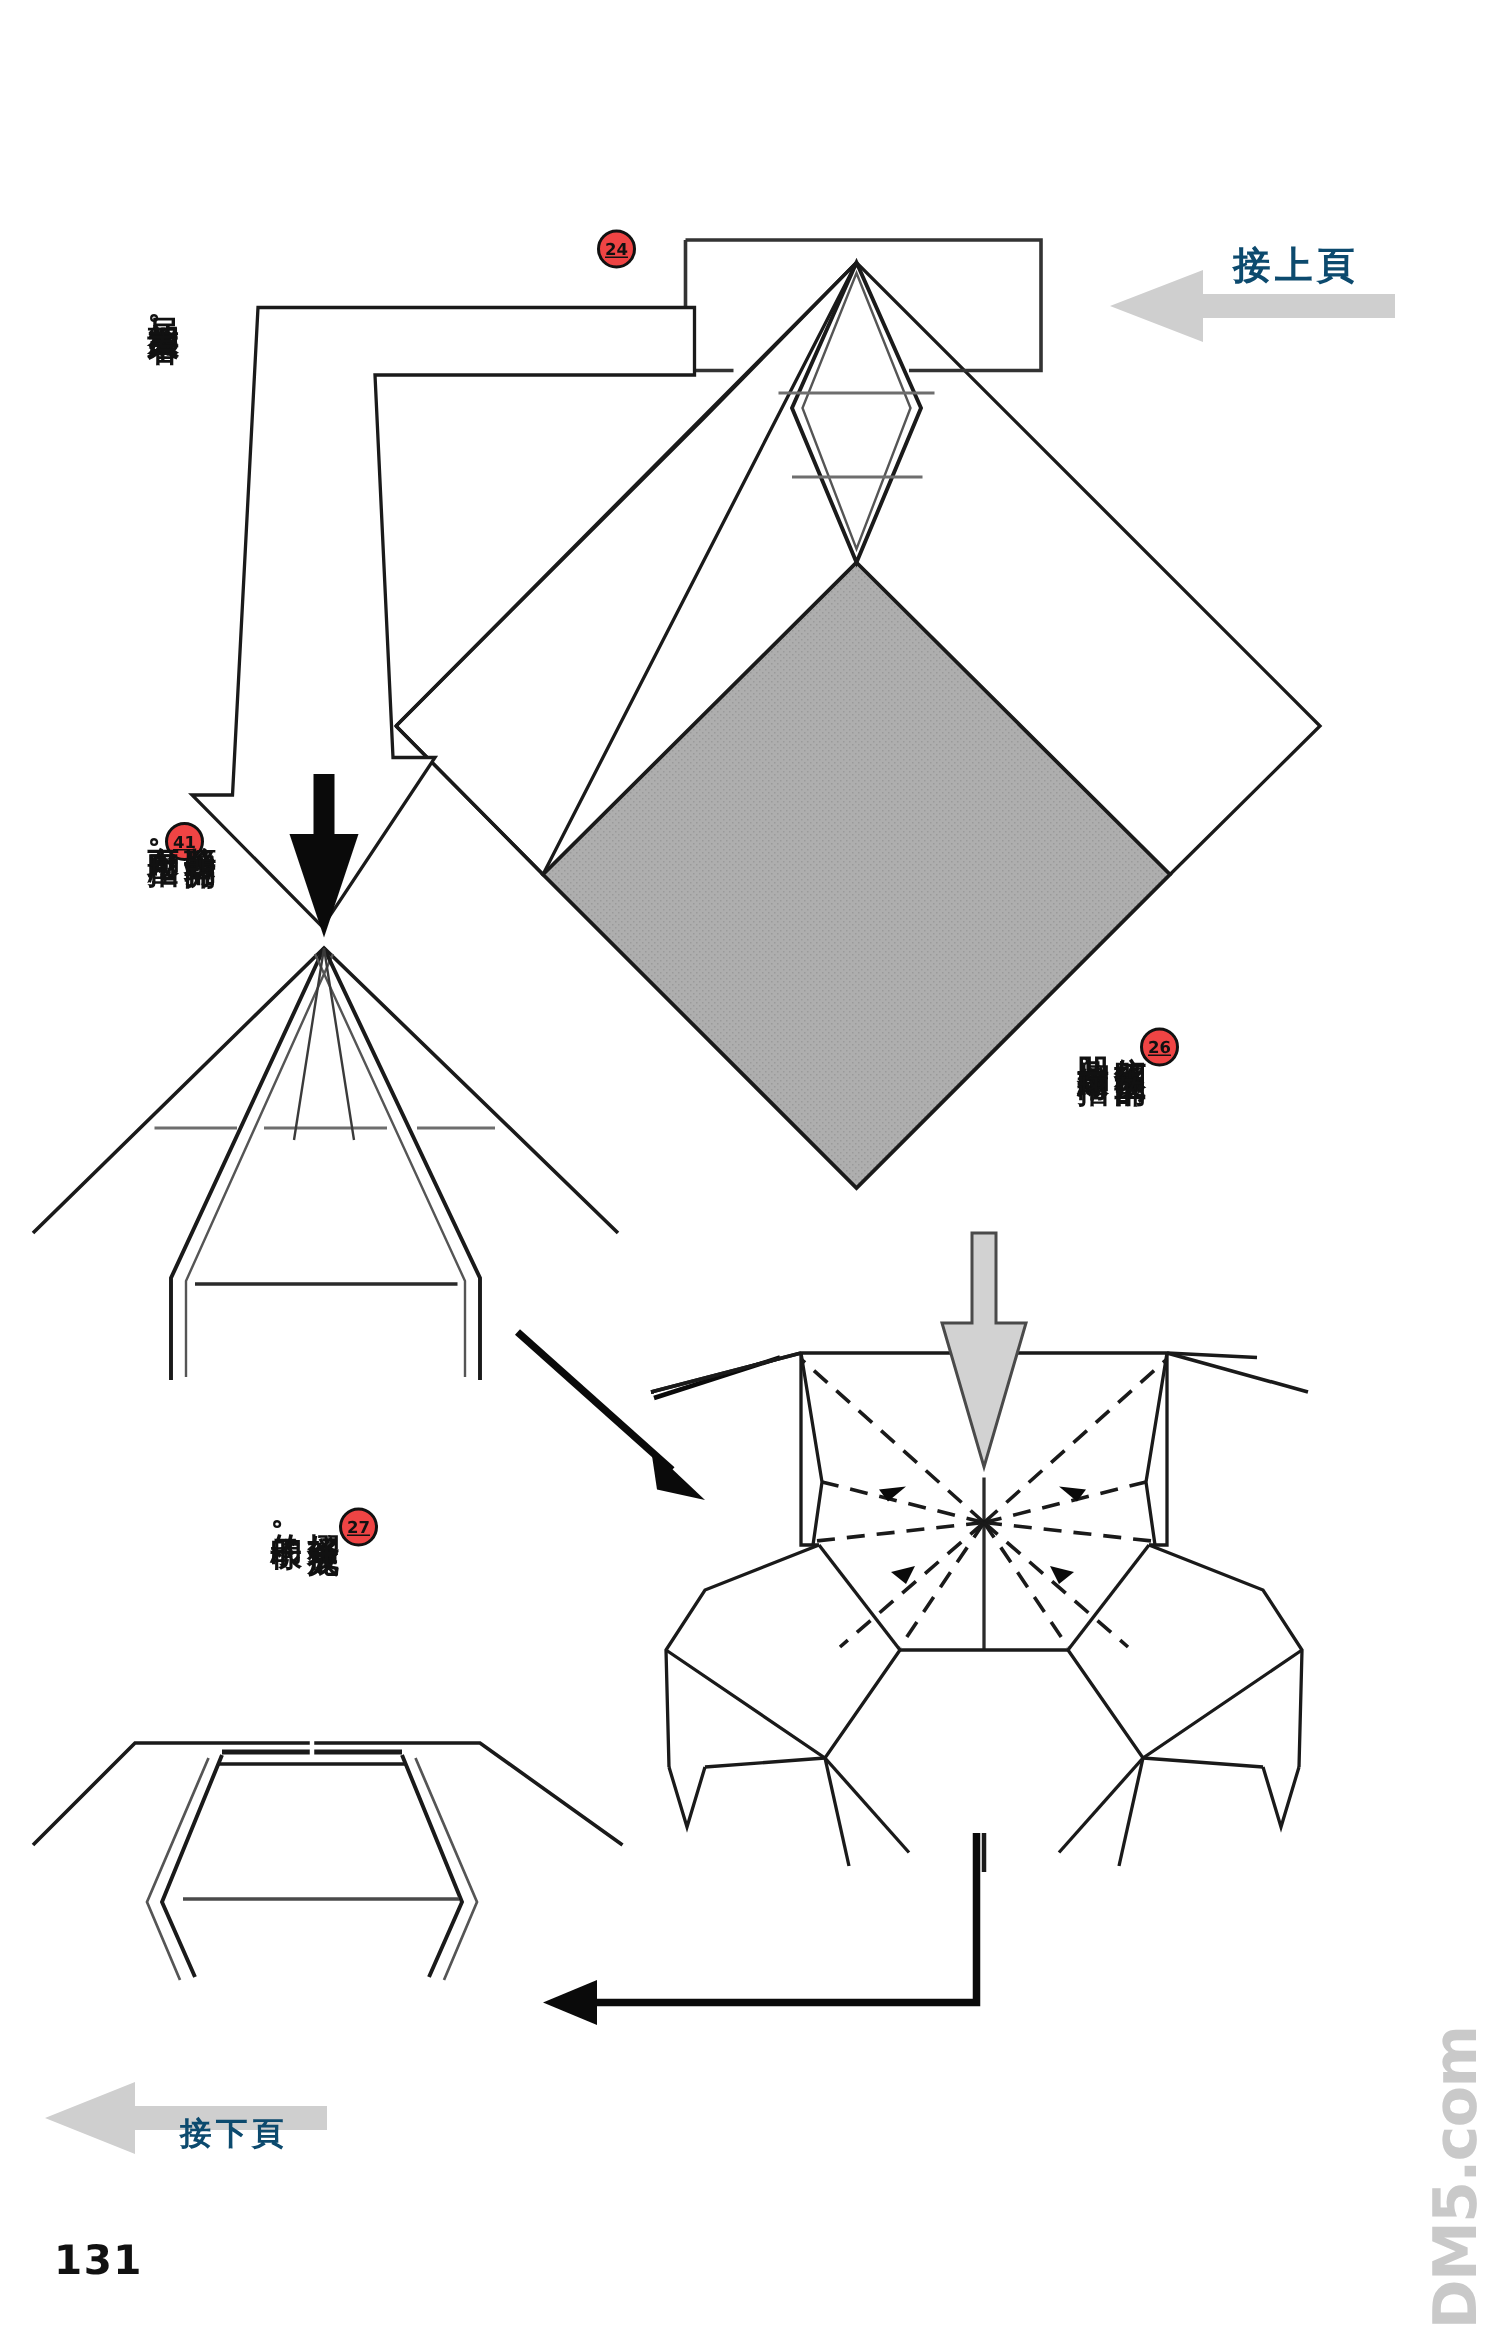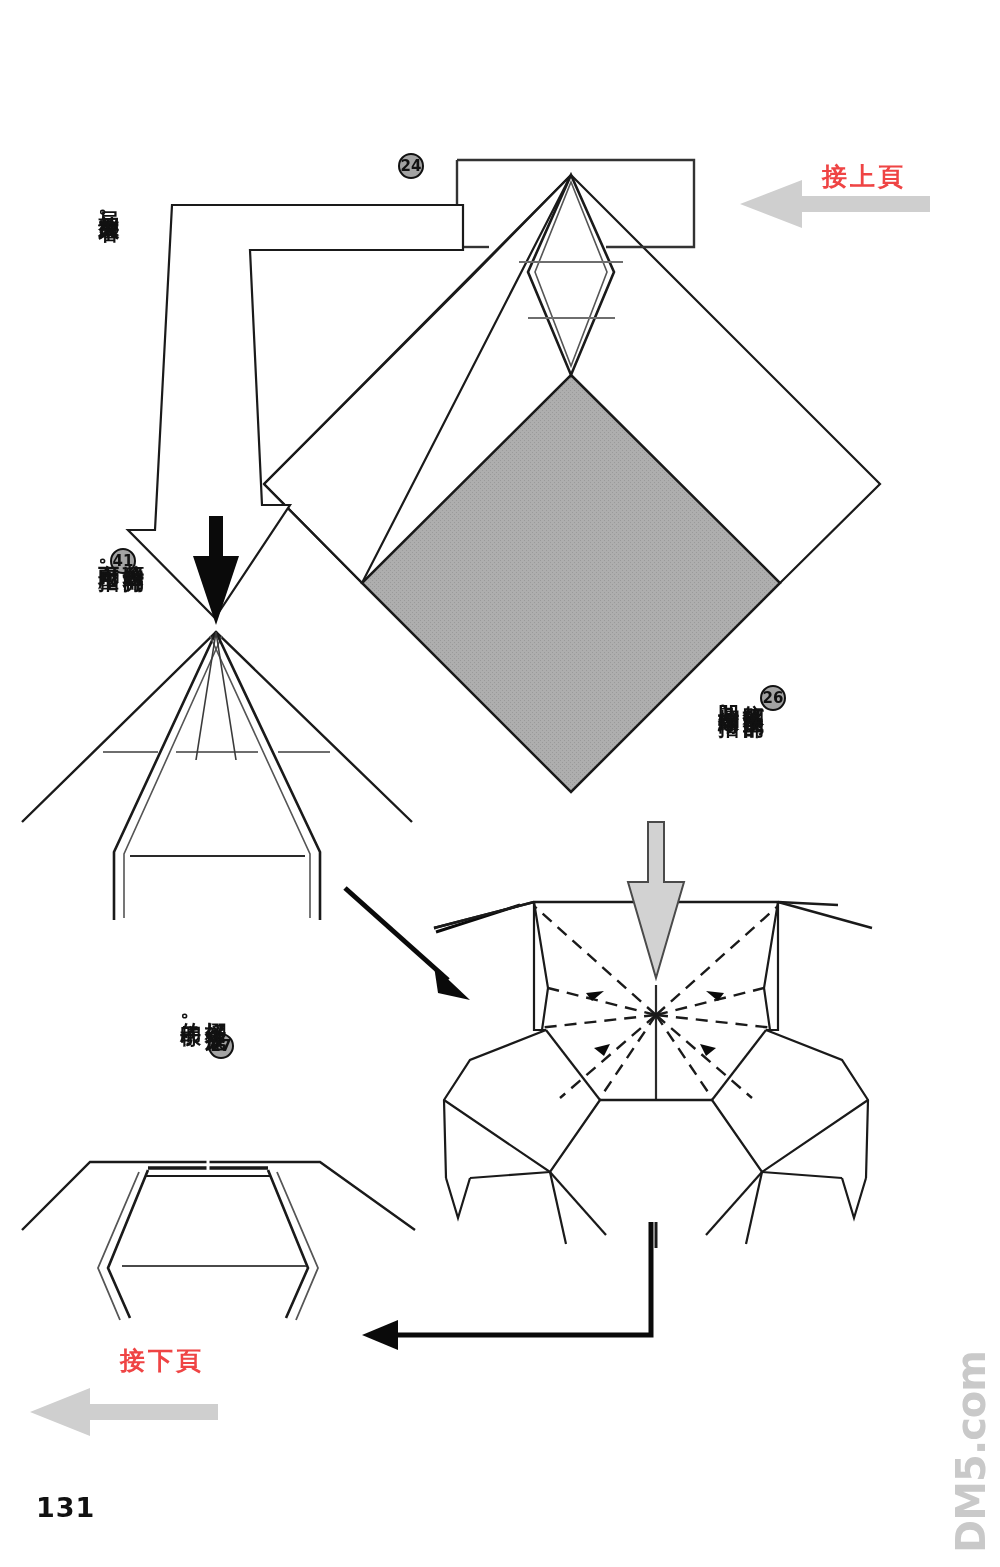--- a/index.html
+++ b/index.html
@@ -33,40 +33,41 @@
     font-weight: 700;
     color: #111111;
     letter-spacing: 2px;
     line-height: 1.18;
     white-space: pre-line;
   }
   .htext {
     position: absolute;
     font-family: Liberation Mono, monospace;
     font-weight: 700;
-    color: #ef4444;
+    color: #0c4a6e;
     letter-spacing: 3px;
     white-space: nowrap;
   }
   .step-badge {
     position: absolute;
     width: 26px;
     height: 26px;
     border: 2px solid #111111;
     border-radius: 50%;
-    font-size: 15px;
+    font-size: 11px;
     font-weight: 700;
     color: #111111;
     display: flex;
     align-items: center;
     justify-content: center;
     font-family: "DejaVu Sans", "Liberation Sans", sans-serif;
     box-sizing: border-box;
-    background: #a3a3a3;
+    background: #ef4444;
     line-height: 1;
+    text-decoration: underline;
   }
   #page-number {
     position: absolute;
     left: 36px;
     top: 1492px;
     font-size: 27px;
     font-weight: 700;
     color: #111111;
     font-family: "DejaVu Sans", "Liberation Sans", sans-serif;
     letter-spacing: 1px;
@@ -80,29 +81,29 @@
     font-weight: 700;
     color: #c9c9c9;
     font-family: "DejaVu Sans", "Liberation Sans", sans-serif;
     letter-spacing: -1px;
     transform: rotate(180deg);
     user-select: none;
   }
   .t24 { left: 398px; top: 153px; }
   .t25 { left: 110px; top: 548px; }
   .t26 { left: 760px; top: 685px; }
-  .t27 { left: 208px; top: 1005px; margin-top: 28px; }
+  .t27 { left: 226px; top: 1005px; }
 
   .note-zoom   { left: 96px;  top: 195px;  font-size: 21px; }
   .note-25     { left: 96px;  top: 548px;  font-size: 21px; }
   .note-26     { left: 716px; top: 688px;  font-size: 21px; }
   .note-27     { left: 178px; top: 1005px; font-size: 21px; }
 
   .link-prev   { left: 822px; top: 160px;  font-size: 25px; }
-  .link-next   { left: 120px; top: 1344px; font-size: 25px; }
+  .link-next   { left: 120px; top: 1408px; font-size: 21px; }
 </style>
 </head>
 <body>
 
 <div id="page">
 
   <svg id="diagram-layer" viewBox="0 0 1000 1567">
     <defs>
       <pattern id="halftone" width="4" height="4" patternUnits="userSpaceOnUse">
         <rect width="4" height="4" fill="#aeaeae"></rect>

